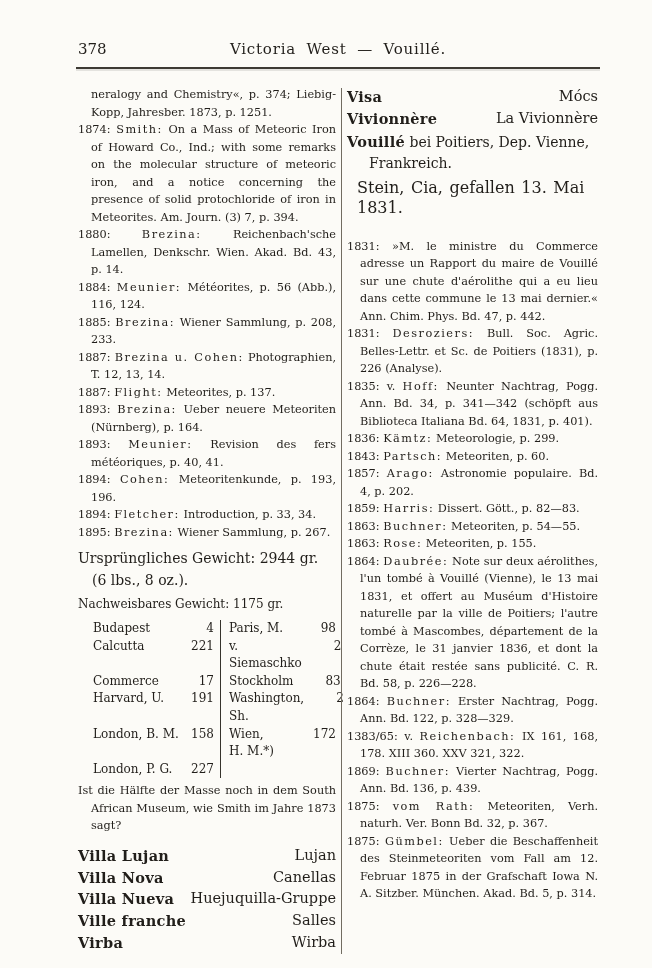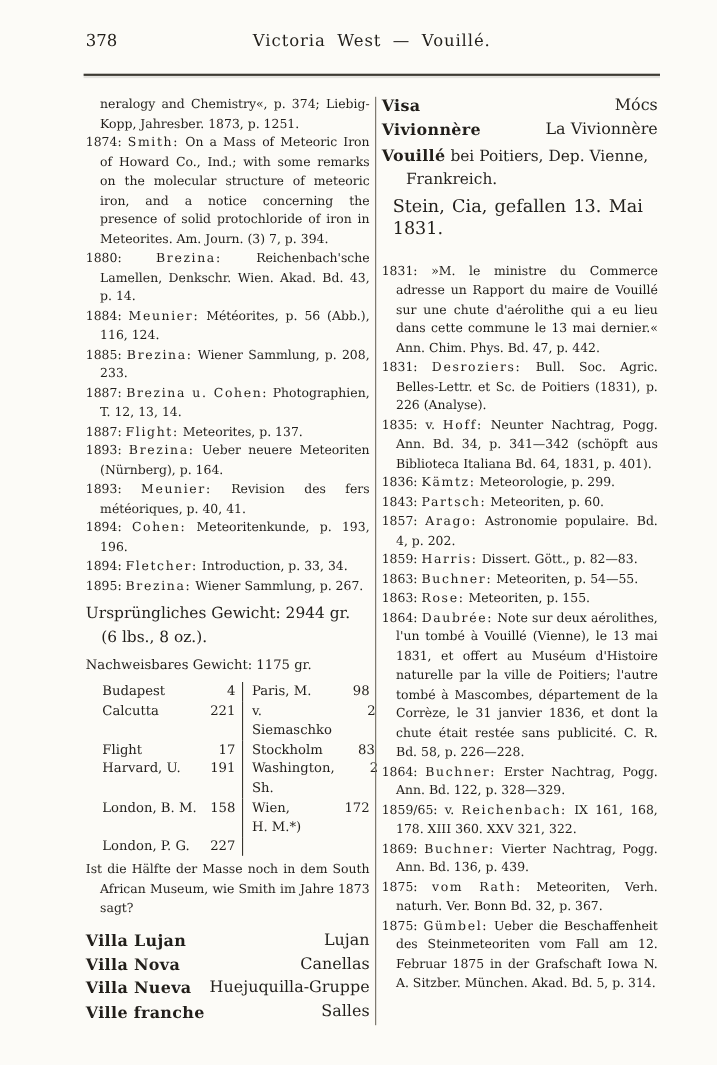--- a/index.html
+++ b/index.html
@@ -5,21 +5,21 @@
   html,body{margin:0;padding:0;}
   .page{
     position:relative;
     width:652px;height:968px;
     background:#fcfbf7;
     overflow:hidden;
     color:#211e1a;
     font-family:"DejaVu Serif","Liberation Serif",serif;
   }
   
-  .header{position:absolute;top:28px;left:78px;right:54px;height:22px;}
+  .header{position:absolute;top:40px;left:78px;right:54px;height:22px;}
   .pageno{position:absolute;left:0;top:0;font-size:15px;}
   .runtitle{display:block;text-align:center;font-size:15px;letter-spacing:0.8px;word-spacing:5px;}
   .rule{position:absolute;top:67px;left:76px;right:52px;height:2px;background:#3d3a33;box-shadow:0 2px 0 rgba(60,56,48,0.12);}
   
   .cols{position:absolute;top:86px;left:78px;right:54px;display:flex;align-items:stretch;}
   .col-left{width:258px;flex:0 0 258px;}
   .vdivider{flex:0 0 1px;background:#716c61;margin:2px 5px 0 5px;}
   .col-right{flex:1;min-width:0;}
   
   .ref{margin:0;font-size:11.3px;line-height:17.5px;text-align:justify;padding-left:13px;text-indent:-13px;}
@@ -97,21 +97,21 @@
               <span class="tv">221</span>
             </div>
           <div class="vsep"></div>
           <div class="h2">
               <span>v. Siemaschko</span>
               <span class="tv">2</span>
             </div>
         </div>
         <div class="trow">
           <div class="h1">
-              <span>Flight</span>
+              <span>Commerce</span>
               <span class="tv">17</span>
             </div>
           <div class="vsep"></div>
           <div class="h2">
               <span>Stockholm</span>
               <span class="tv">83</span>
             </div>
         </div>
         <div class="trow">
           <div class="h1">
@@ -159,20 +159,24 @@
             <span class="ename">Villa Nova</span>
             <span class="esyn">Canellas</span>
           </div>
         <div class="entry">
             <span class="ename">Villa Nueva</span>
             <span class="esyn">Huejuquilla-Gruppe</span>
           </div>
         <div class="entry">
             <span class="ename">Ville franche</span>
             <span class="esyn">Salles</span>
+          </div>
+        <div class="entry">
+            <span class="ename">Virba</span>
+            <span class="esyn">Wirba</span>
           </div>
       </div>
     </div>
 
     <div class="vdivider"></div>
 
     <div class="col-right">
       <div class="entry">
           <span class="ename">Visa</span>
           <span class="esyn">Mócs</span>
@@ -190,21 +194,21 @@
         <p class="ref"><span>1831:</span> <span class="au">Desroziers:</span> <span>Bull. Soc. Agric. Belles-Lettr. et Sc. de Poitiers (1831), p. 226 (Analyse).</span></p>
         <p class="ref"><span>1835: v.</span> <span class="au">Hoff:</span> <span>Neunter Nachtrag, Pogg. Ann. Bd. 34, p. 341—342 (schöpft aus Biblioteca Italiana Bd. 64, 1831, p. 401).</span></p>
         <p class="ref"><span>1836:</span> <span class="au">Kämtz:</span> <span>Meteorologie, p. 299.</span></p>
         <p class="ref"><span>1843:</span> <span class="au">Partsch:</span> <span>Meteoriten, p. 60.</span></p>
         <p class="ref"><span>1857:</span> <span class="au">Arago:</span> <span>Astronomie populaire. Bd. 4, p. 202.</span></p>
         <p class="ref"><span>1859:</span> <span class="au">Harris:</span> <span>Dissert. Gött., p. 82—83.</span></p>
         <p class="ref"><span>1863:</span> <span class="au">Buchner:</span> <span>Meteoriten, p. 54—55.</span></p>
         <p class="ref"><span>1863:</span> <span class="au">Rose:</span> <span>Meteoriten, p. 155.</span></p>
         <p class="ref"><span>1864:</span> <span class="au">Daubrée:</span> <span>Note sur deux aérolithes, l'un tombé à Vouillé (Vienne), le 13 mai 1831, et offert au Muséum d'Histoire naturelle par la ville de Poitiers; l'autre tombé à Mascombes, département de la Corrèze, le 31 janvier 1836, et dont la chute était restée sans publicité. C. R. Bd. 58, p. 226—228.</span></p>
         <p class="ref"><span>1864:</span> <span class="au">Buchner:</span> <span>Erster Nachtrag, Pogg. Ann. Bd. 122, p. 328—329.</span></p>
-        <p class="ref"><span>1859/65: v.</span> <span class="au">Reichenbach:</span> <span>IX 161, 168, 178. XIII 360. XXV 321, 322.</span></p>
+        <p class="ref"><span>1383/65: v.</span> <span class="au">Reichenbach:</span> <span>IX 161, 168, 178. XIII 360. XXV 321, 322.</span></p>
         <p class="ref"><span>1869:</span> <span class="au">Buchner:</span> <span>Vierter Nachtrag, Pogg. Ann. Bd. 136, p. 439.</span></p>
         <p class="ref"><span>1875:</span> <span class="au">vom Rath:</span> <span>Meteoriten, Verh. naturh. Ver. Bonn Bd. 32, p. 367.</span></p>
         <p class="ref"><span>1875:</span> <span class="au">Gümbel:</span> <span>Ueber die Beschaffenheit des Steinmeteoriten vom Fall am 12. Februar 1875 in der Grafschaft Iowa N. A. Sitzber. München. Akad. Bd. 5, p. 314.</span></p>
       </div>
     </div>
 
   </div>
 </div>
 
 </body></html>

